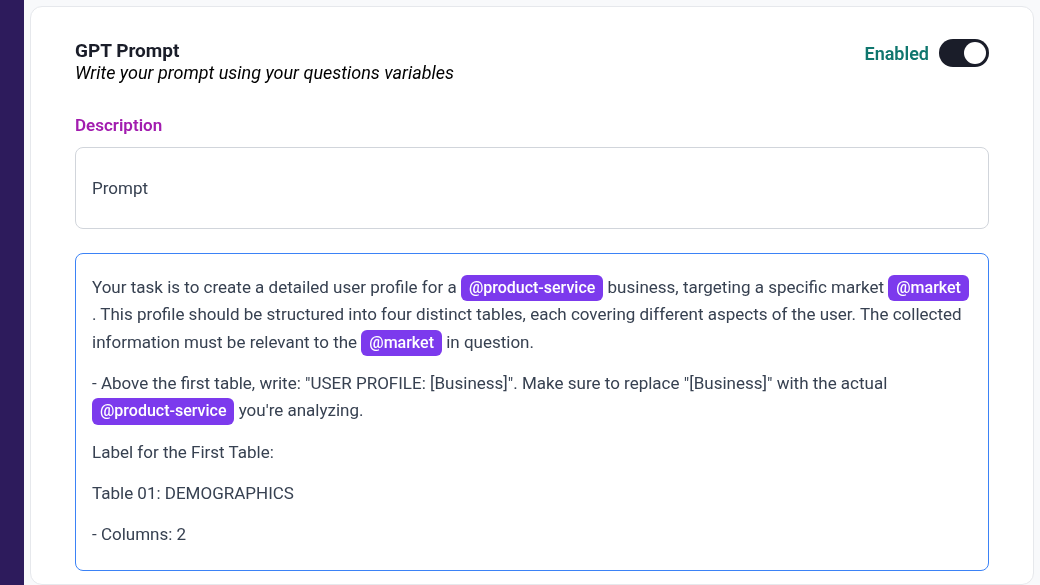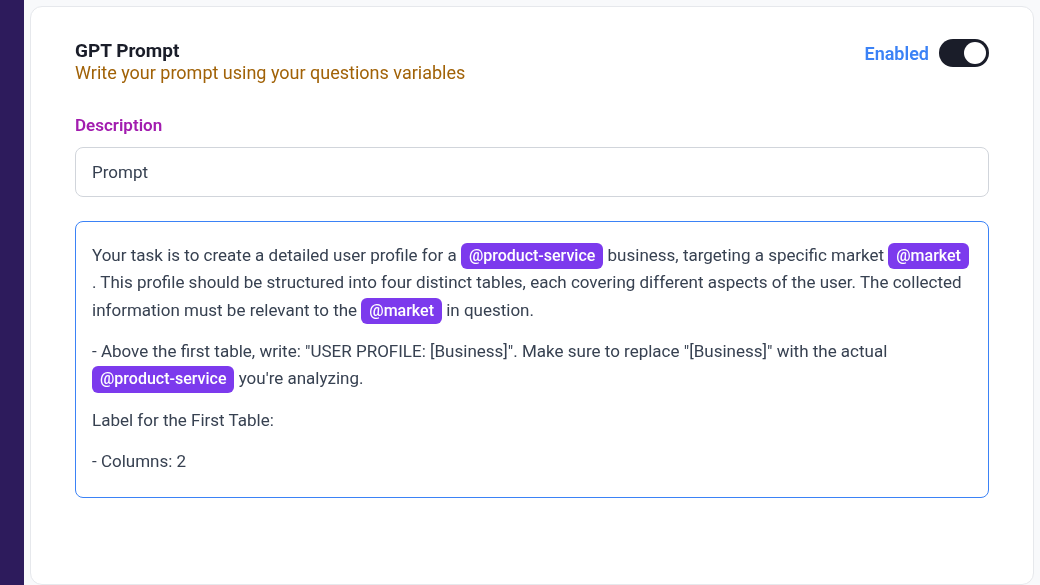--- a/index.html
+++ b/index.html
@@ -44,32 +44,33 @@
     .header-left {
       flex: 1;
     }
     .card-title {
       font-size: 19px;
       font-weight: 700;
       color: #1a1d29;
     }
     .card-subtitle {
       font-size: 18px;
-      color: #a16207;
+      color: #000000;
       font-weight: 400;
+      font-style: italic;
     }
     .toggle-wrap {
       display: flex;
       align-items: center;
       gap: 10px;
     }
     .toggle-label {
       font-size: 18px;
       font-weight: 600;
-      color: #3b82f6;
+      color: #0f766e;
     }
     .toggle {
       width: 50px;
       height: 28px;
       background: #1a1d29;
       border-radius: 14px;
       position: relative;
       cursor: pointer;
     }
     .toggle-knob {
@@ -86,21 +87,21 @@
     }
     .field-label {
       font-size: 17px;
       font-weight: 600;
       color: #a21caf;
       margin-bottom: 12px;
       display: block;
     }
     .text-input {
       width: 100%;
-      padding: 14px 16px;
+      padding: 30px 16px;
       border: 1px solid #d1d5db;
       border-radius: 8px;
       font-size: 17px;
       color: #374151;
       background: #ffffff;
       font-family: inherit;
     }
     .prompt-box {
       width: 100%;
       padding: 20px 16px;
@@ -165,19 +166,20 @@
             <span> . This profile should be structured into four distinct tables, each covering different aspects of the user. The collected information must be relevant to the </span>
             <span class="tag">@market</span>
             <span> in question.</span>
           </p>
           <p>
             <span>- Above the first table, write: "USER PROFILE: [Business]". Make sure to replace "[Business]" with the actual </span>
             <span class="tag">@product-service</span>
             <span> you're analyzing.</span>
           </p>
           <p>Label for the First Table:</p>
+          <p>Table 01: DEMOGRAPHICS</p>
           <p>- Columns: 2</p>
         </div>
       </div>
 
     </div>
   </div>
 </div>
 
 </body></html>

